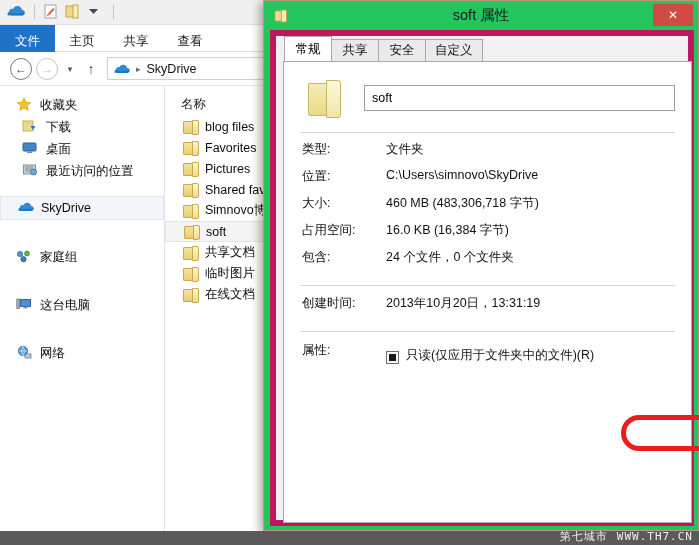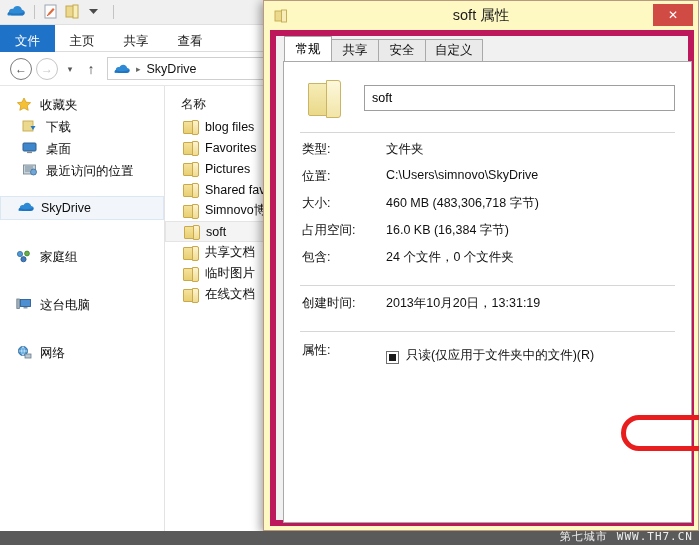--- a/index.html
+++ b/index.html
@@ -136,21 +136,21 @@
     content: ''; position: absolute; left: 9px; top: 0px;
     width: 5px; height: 13px;
     background: linear-gradient(180deg,#fdf3cf 0%, #f0dc93 100%);
     border: 1px solid #c9a94a; border-radius: 0 2px 2px 0;
   }
 
   
   #dialog {
     position: absolute; left: 263px; top: 0px;
     width: 436px; height: 531px;
-    background: #fef9c3;
+    background: #22c55e;
     border: 1px solid #b99a7e;
     box-shadow: -3px 2px 9px rgba(0,0,0,0.35);
   }
   .dlg-title {
     position: relative; height: 29px;
     display: flex; align-items: center;
   }
   .dlg-ico { width: 16px; height: 14px; margin-left: 10px; }
   .dlg-title-text {
     position: absolute; left: 0; right: 0; text-align: center;

